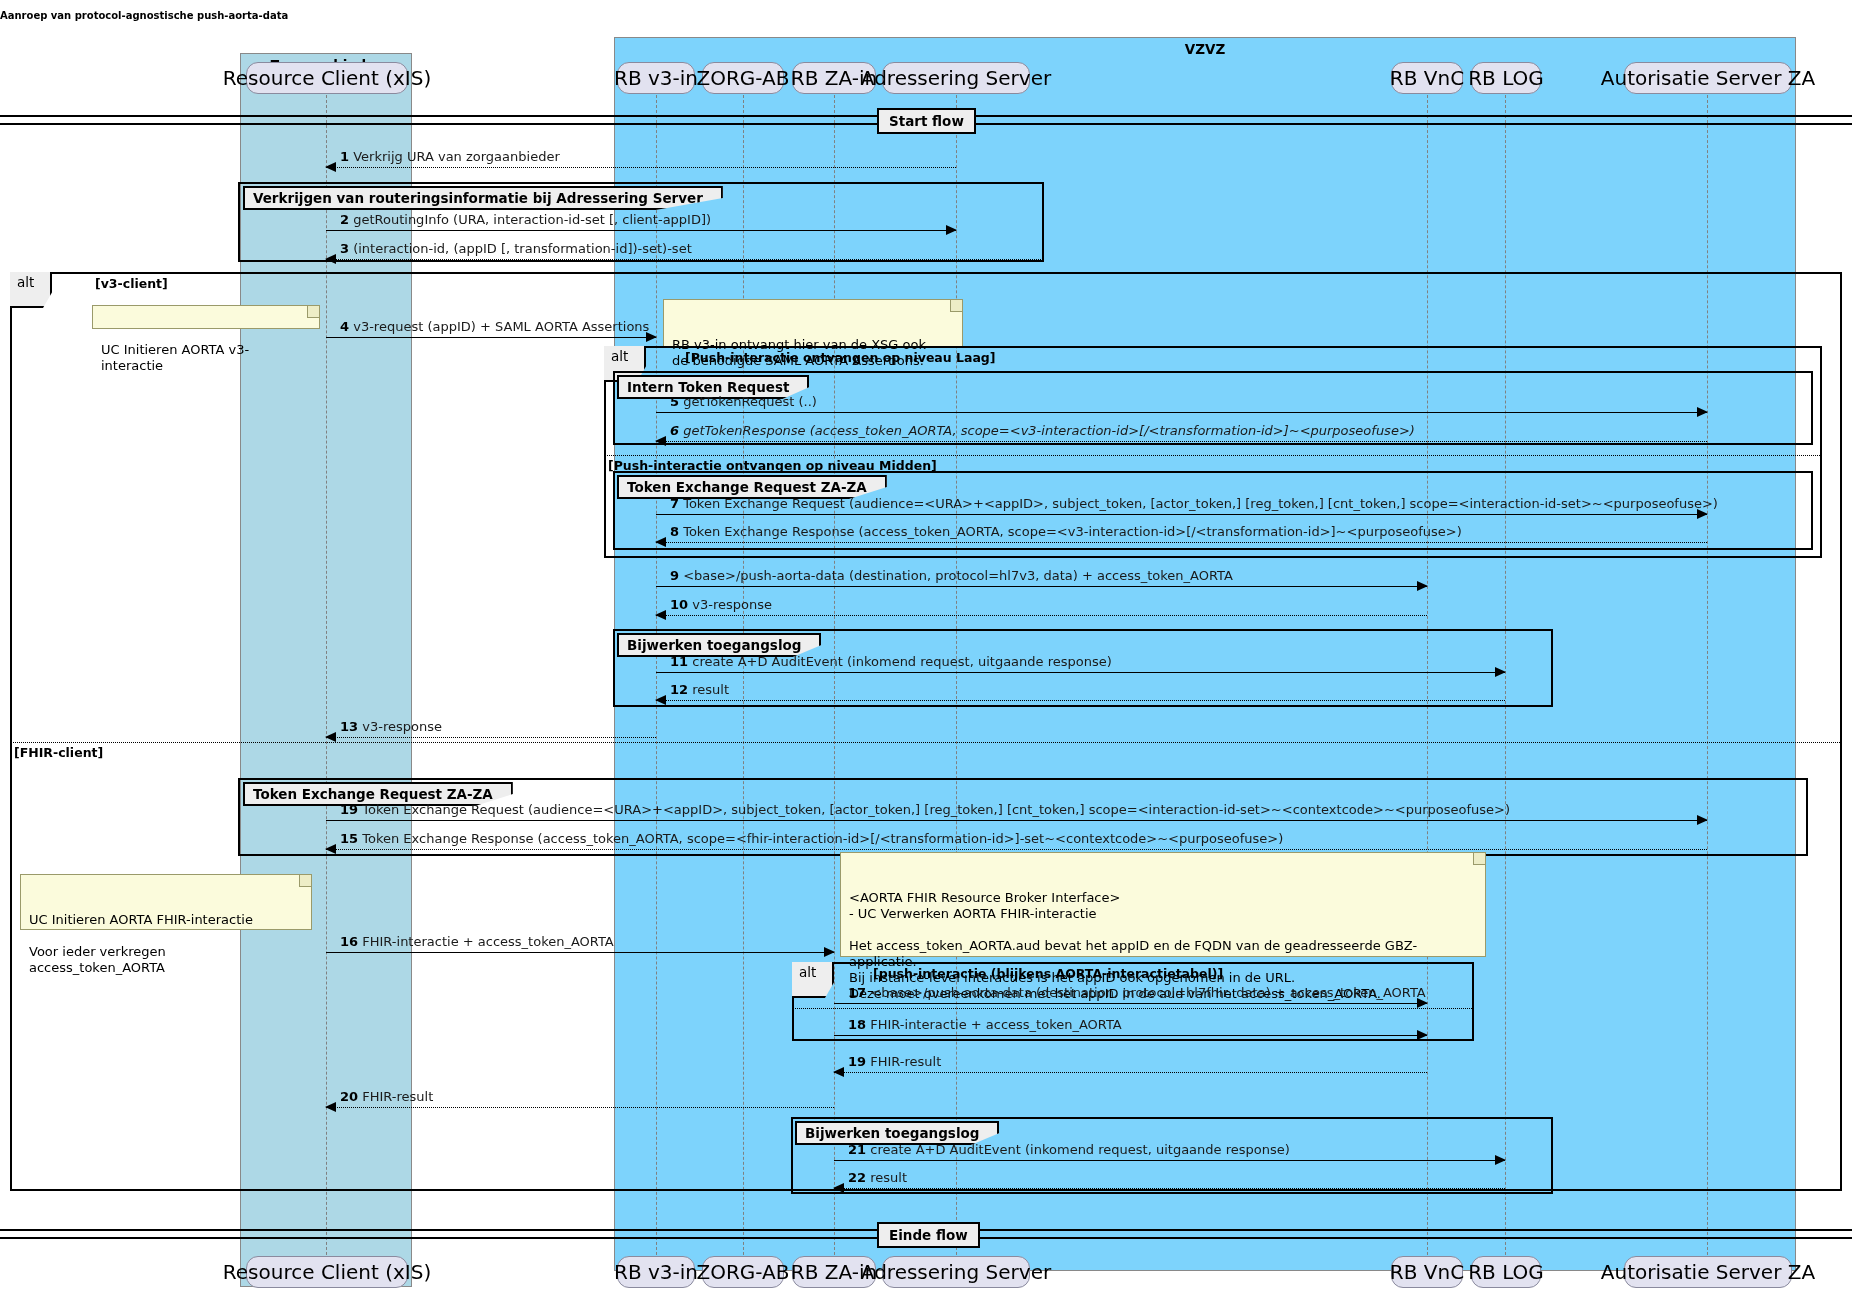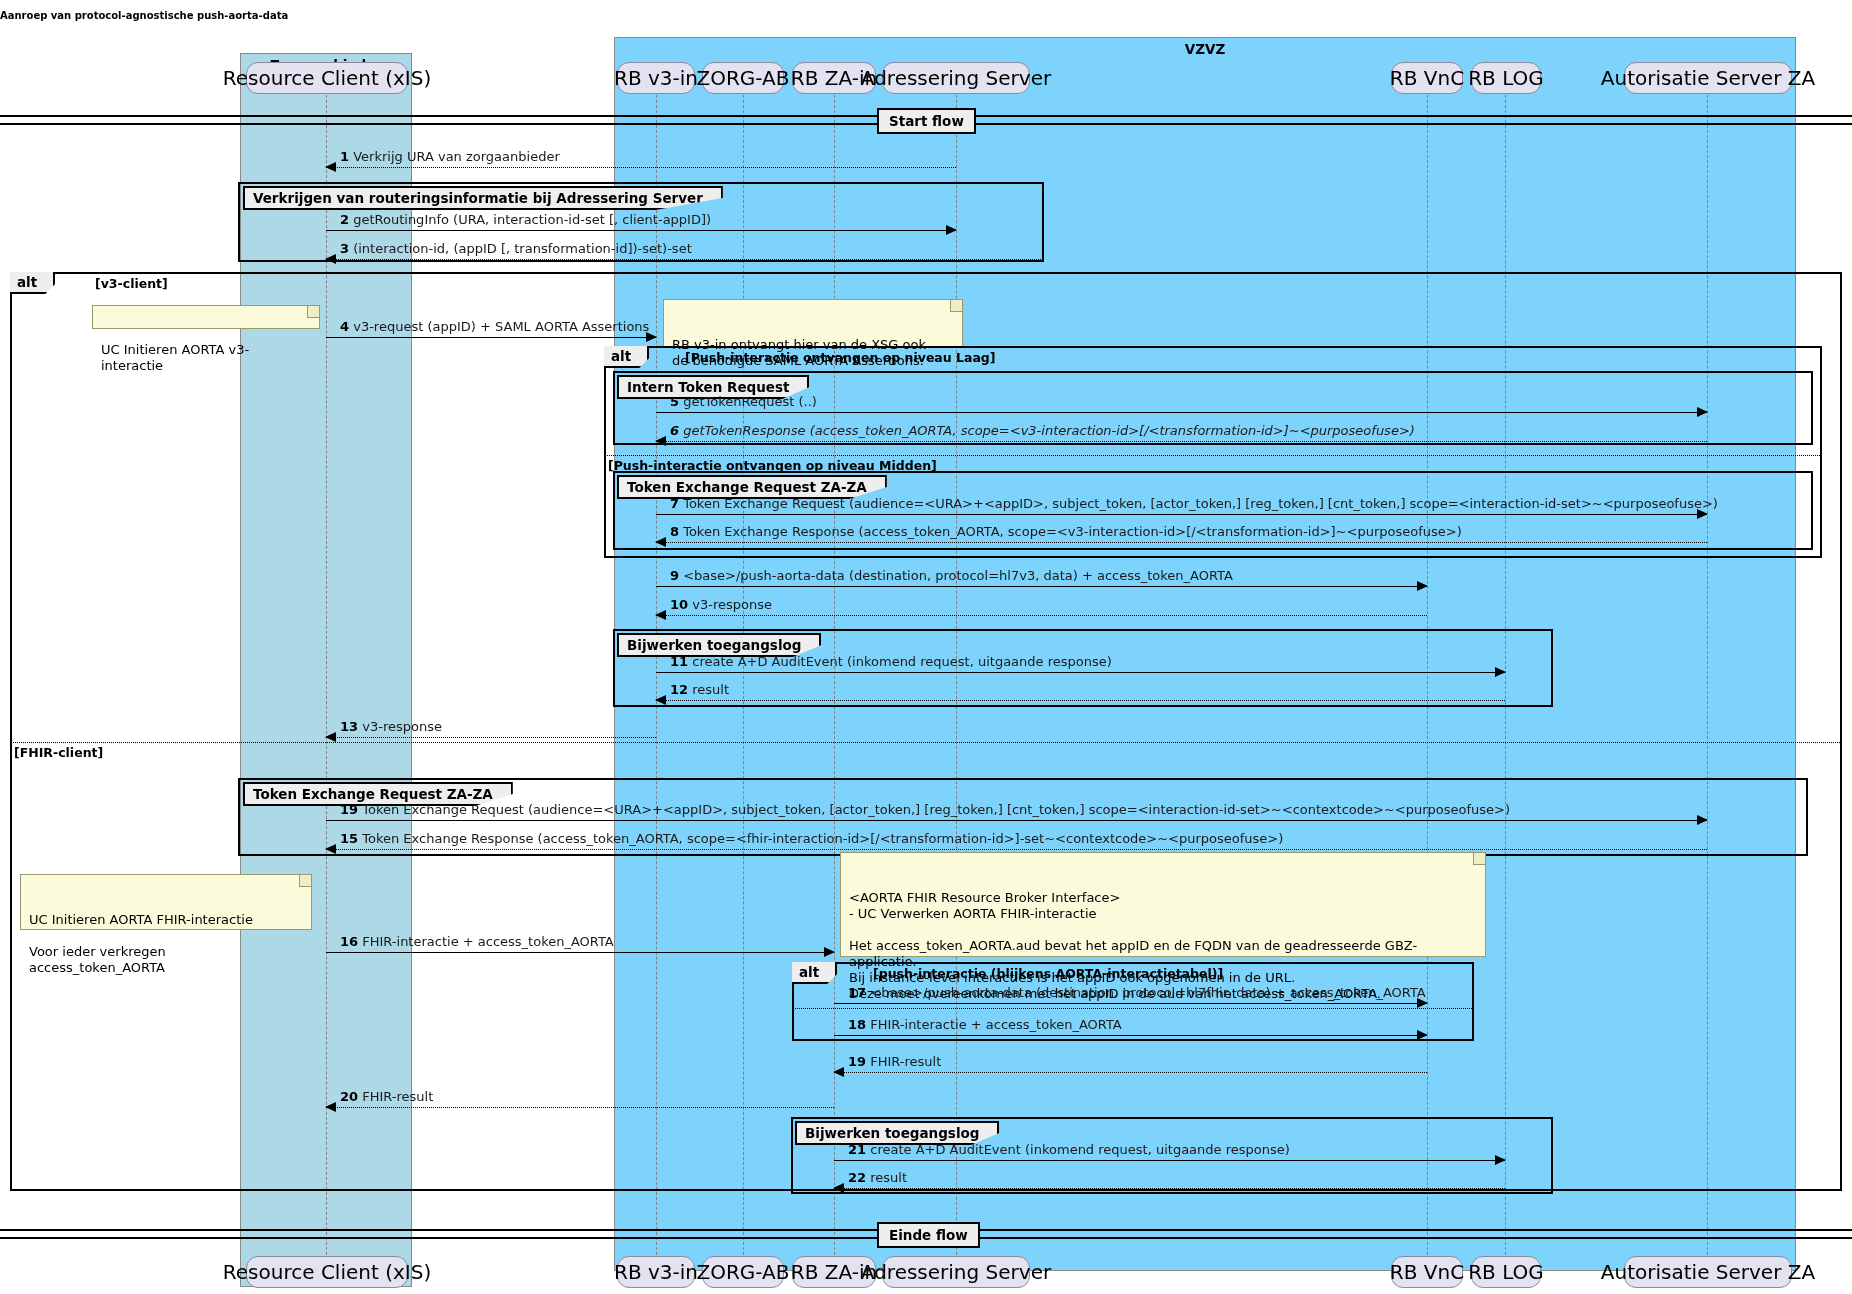--- a/index.html
+++ b/index.html
@@ -24,21 +24,21 @@
   .life{position:absolute;width:0;border-left:1px dashed #808080;}
 
   
   .delim-line{position:absolute;left:0;right:0;height:6px;border-top:2px solid #000;border-bottom:2px solid #000;}
   .delim-box{position:absolute;background:#EEEEEE;border:2px solid #000;font-weight:bold;font-size:13.5px;
              padding:3px 10px;white-space:nowrap;color:#000;}
 
   
   .frag{position:absolute;box-sizing:border-box;border:2px solid #000;background:transparent;}
   .frag-tab{position:absolute;left:0;top:0;background:#EEEEEE;border-right:2px solid #000;border-bottom:2px solid #000;
-            font-weight:bold;font-size:13.5px;padding:2px 16px 2px 7px;color:#000;white-space:nowrap;text-align:center;}
+            font-weight:normal;font-size:13.5px;padding:2px 16px 16px 7px;color:#000;white-space:nowrap;text-align:center;}
   .frag-tab.notch{clip-path:polygon(0 0,100% 0,100% 55%,78% 100%,0 100%);}
   .frag-cond{position:absolute;font-weight:bold;font-size:12.5px;color:#000;white-space:nowrap;}
   .frag-div{position:absolute;left:0;right:0;border-top:1px dotted #000;}
 
   
   .glabel{position:absolute;background:#EEEEEE;border:2px solid #000;font-weight:bold;font-size:13.5px;
           padding:2px 18px 2px 8px;color:#000;white-space:nowrap;
           clip-path:polygon(0 0,100% 0,100% 50%,86% 100%,0 100%);}
 
   

